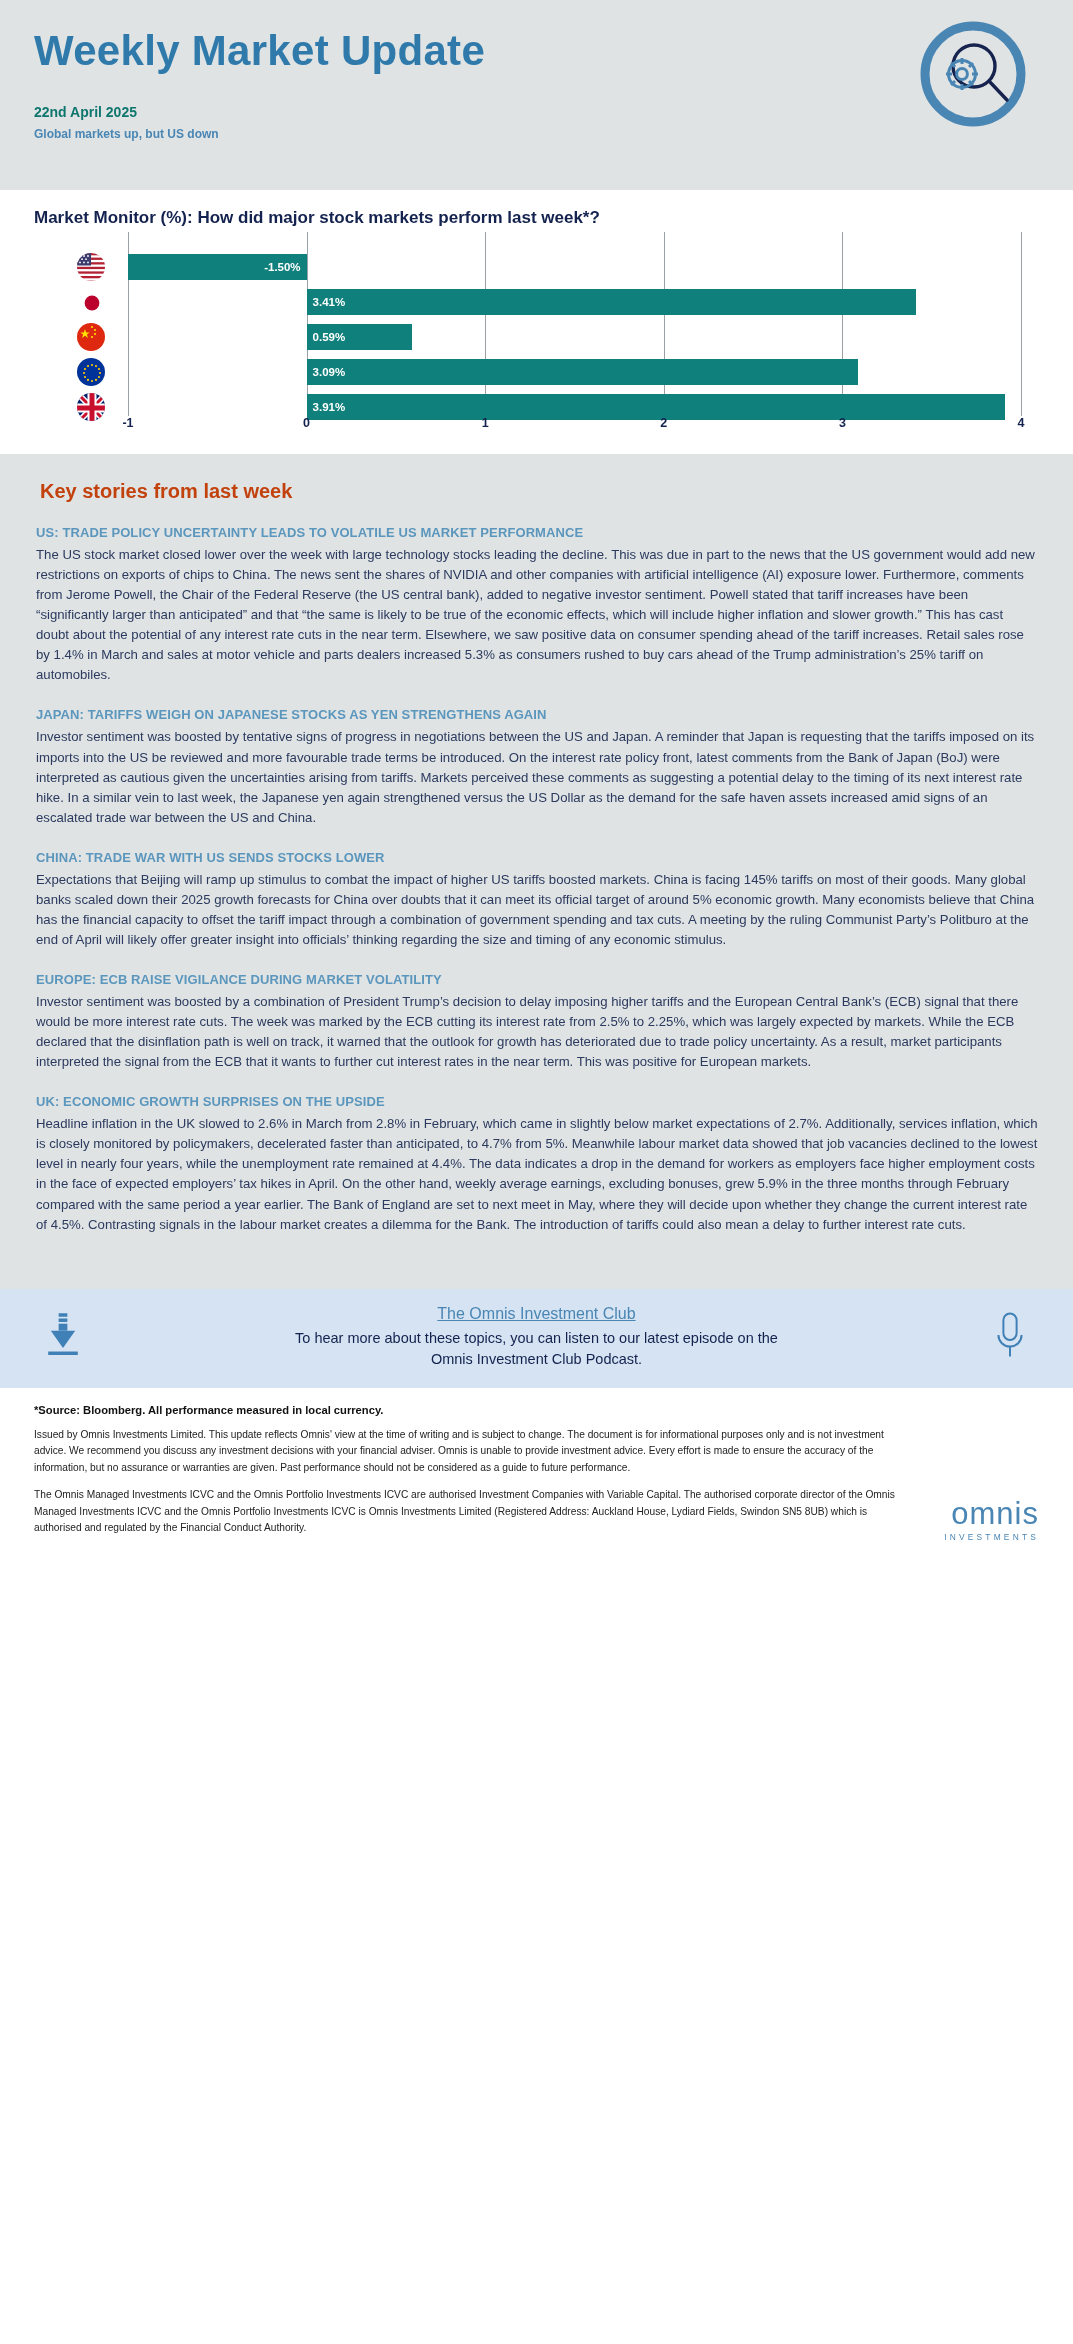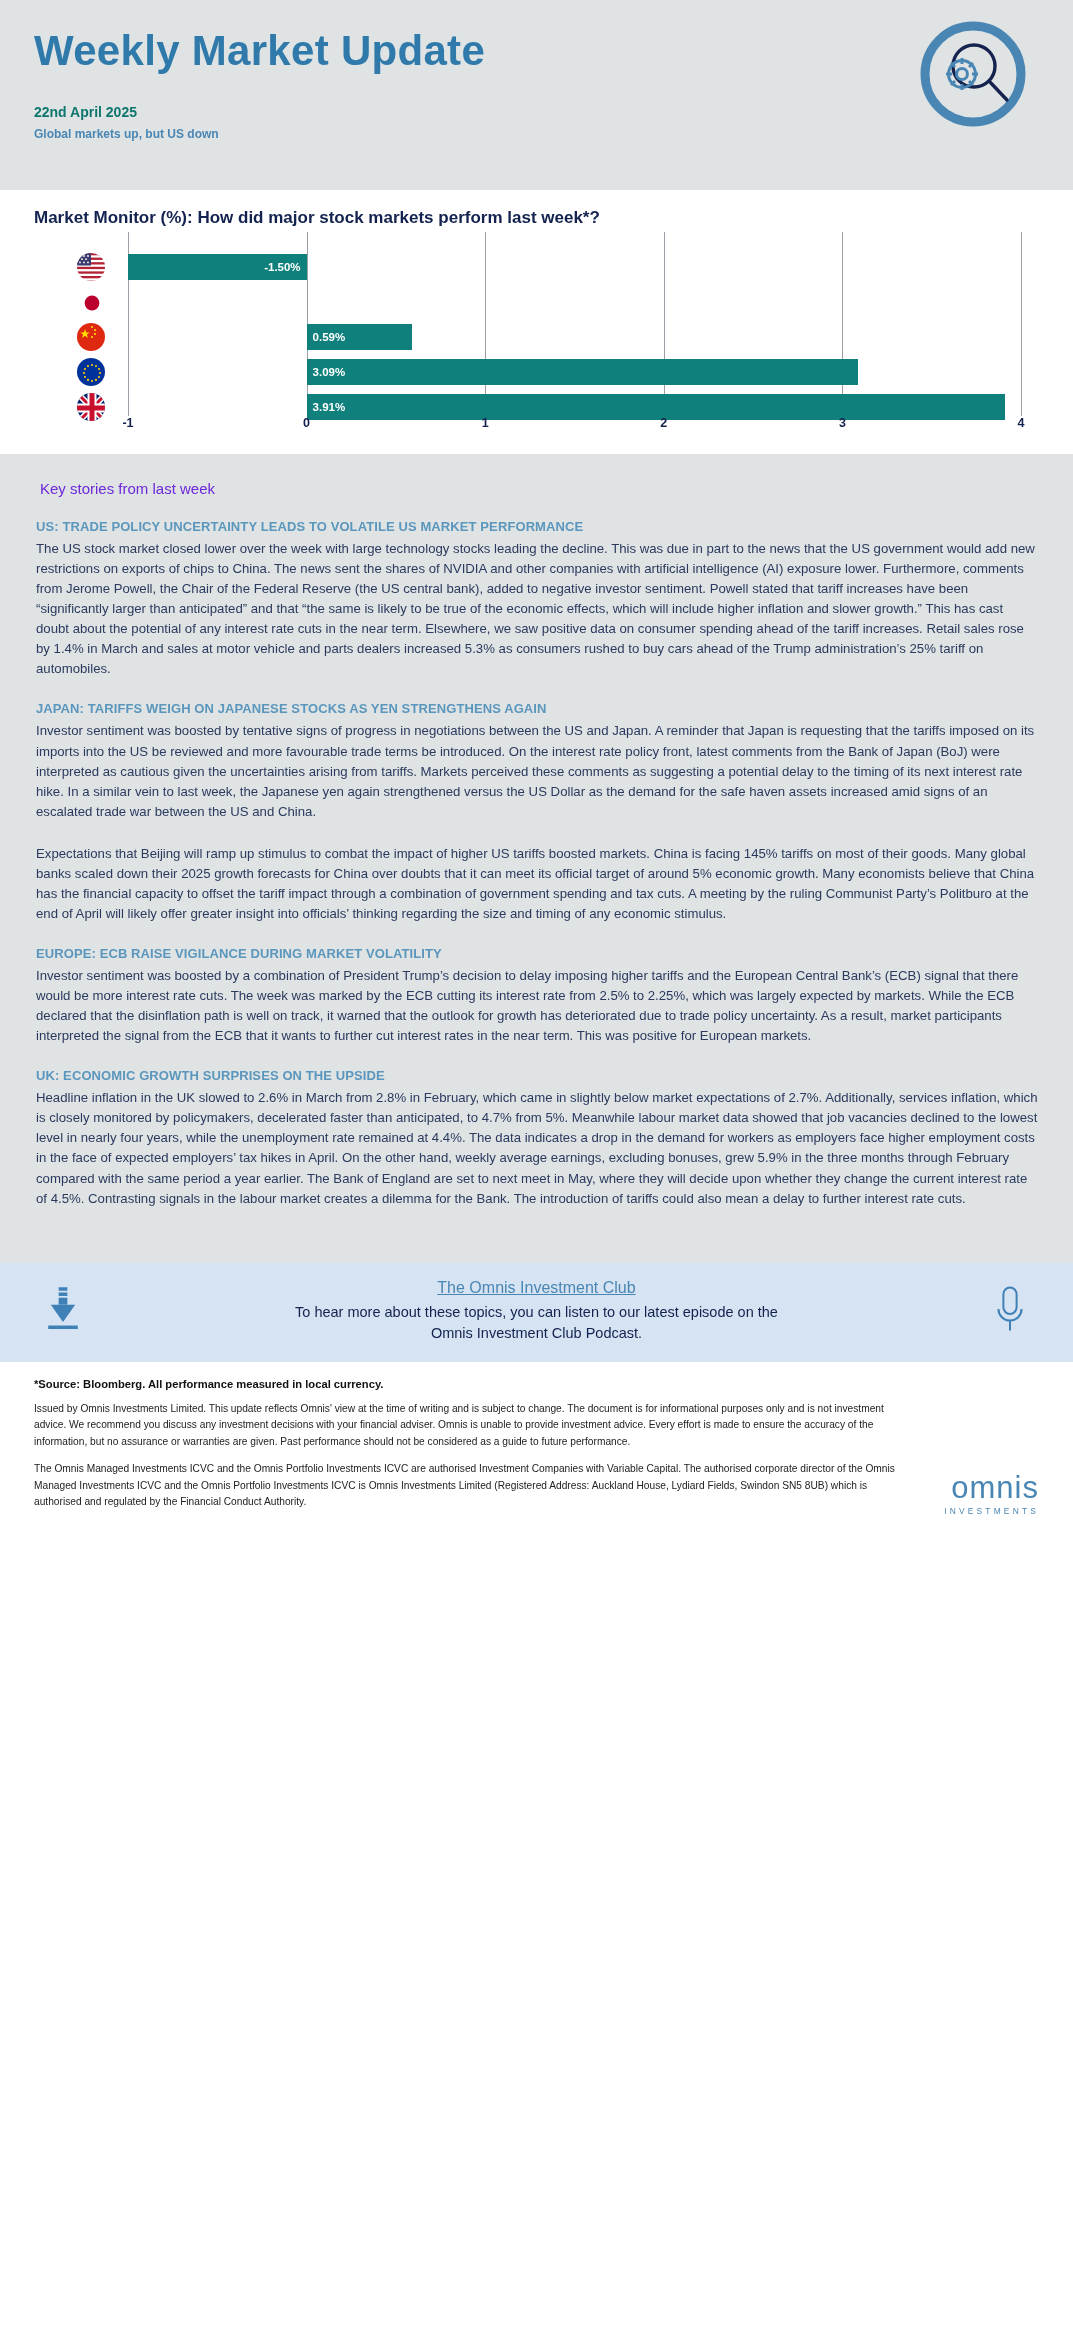--- a/index.html
+++ b/index.html
@@ -127,23 +127,23 @@
     overflow: hidden;
     border: 1px solid #ffffff;
   }
 
   
   .stories {
     background: #dfe3e4;
     padding: 26px 34px 32px 34px;
   }
   .stories-heading {
-    font-size: 15px;
-    font-weight: 400;
-    color: #6d28d9;
+    font-size: 20px;
+    font-weight: 700;
+    color: #c2410c;
     margin-left: 6px;
     margin-bottom: 22px;
   }
   .story { margin-bottom: 22px; margin-left: 2px; }
   .story-title {
     font-size: 13px;
     font-weight: 700;
     color: #5b96bd;
     letter-spacing: 0.1px;
     margin-bottom: 5px;
@@ -337,20 +337,25 @@
       <div class="gridline" style="left:60%"></div>
       <div class="gridline" style="left:80%"></div>
       <div class="gridline" style="left:100%"></div>
 
       <div class="bars">
         <div class="bar-row" style="top:8px">
           <div class="bar neg" style="left:0%; width:20%">
             <span class="bar-label">-1.50%</span>
           </div>
         </div>
+        <div class="bar-row" style="top:43px">
+          <div class="bar pos" style="left:20%; width:68.2%">
+            <span class="bar-label">3.41%</span>
+          </div>
+        </div>
         <div class="bar-row" style="top:78px">
           <div class="bar pos" style="left:20%; width:11.8%">
             <span class="bar-label">0.59%</span>
           </div>
         </div>
         <div class="bar-row" style="top:113px">
           <div class="bar pos" style="left:20%; width:61.8%">
             <span class="bar-label">3.09%</span>
           </div>
         </div>
@@ -380,20 +385,21 @@
     <div class="story-title">US: TRADE POLICY UNCERTAINTY LEADS TO VOLATILE US MARKET PERFORMANCE</div>
     <div class="story-body">The US stock market closed lower over the week with large technology stocks leading the decline. This was due in part to the news that the US government would add new restrictions on exports of chips to China. The news sent the shares of NVIDIA and other companies with artificial intelligence (AI) exposure lower. Furthermore, comments from Jerome Powell, the Chair of the Federal Reserve (the US central bank), added to negative investor sentiment. Powell stated that tariff increases have been “significantly larger than anticipated” and that “the same is likely to be true of the economic effects, which will include higher inflation and slower growth.” This has cast doubt about the potential of any interest rate cuts in the near term. Elsewhere, we saw positive data on consumer spending ahead of the tariff increases. Retail sales rose by 1.4% in March and sales at motor vehicle and parts dealers increased 5.3% as consumers rushed to buy cars ahead of the Trump administration’s 25% tariff on automobiles.</div>
   </div>
 
   <div class="story">
     <div class="story-title">JAPAN: TARIFFS WEIGH ON JAPANESE STOCKS AS YEN STRENGTHENS AGAIN</div>
     <div class="story-body">Investor sentiment was boosted by tentative signs of progress in negotiations between the US and Japan. A reminder that Japan is requesting that the tariffs imposed on its imports into the US be reviewed and more favourable trade terms be introduced. On the interest rate policy front, latest comments from the Bank of Japan (BoJ) were interpreted as cautious given the uncertainties arising from tariffs. Markets perceived these comments as suggesting a potential delay to the timing of its next interest rate hike. In a similar vein to last week, the Japanese yen again strengthened versus the US Dollar as the demand for the safe haven assets increased amid signs of an escalated trade war between the US and China.</div>
   </div>
 
   <div class="story">
+    <div class="story-title">CHINA: TRADE WAR WITH US SENDS STOCKS LOWER</div>
     <div class="story-body">Expectations that Beijing will ramp up stimulus to combat the impact of higher US tariffs boosted markets. China is facing 145% tariffs on most of their goods. Many global banks scaled down their 2025 growth forecasts for China over doubts that it can meet its official target of around 5% economic growth. Many economists believe that China has the financial capacity to offset the tariff impact through a combination of government spending and tax cuts. A meeting by the ruling Communist Party’s Politburo at the end of April will likely offer greater insight into officials’ thinking regarding the size and timing of any economic stimulus.</div>
   </div>
 
   <div class="story">
     <div class="story-title">EUROPE: ECB RAISE VIGILANCE DURING MARKET VOLATILITY</div>
     <div class="story-body">Investor sentiment was boosted by a combination of President Trump’s decision to delay imposing higher tariffs and the European Central Bank’s (ECB) signal that there would be more interest rate cuts. The week was marked by the ECB cutting its interest rate from 2.5% to 2.25%, which was largely expected by markets. While the ECB declared that the disinflation path is well on track, it warned that the outlook for growth has deteriorated due to trade policy uncertainty. As a result, market participants interpreted the signal from the ECB that it wants to further cut interest rates in the near term. This was positive for European markets.</div>
   </div>
 
   <div class="story">
     <div class="story-title">UK: ECONOMIC GROWTH SURPRISES ON THE UPSIDE</div>

